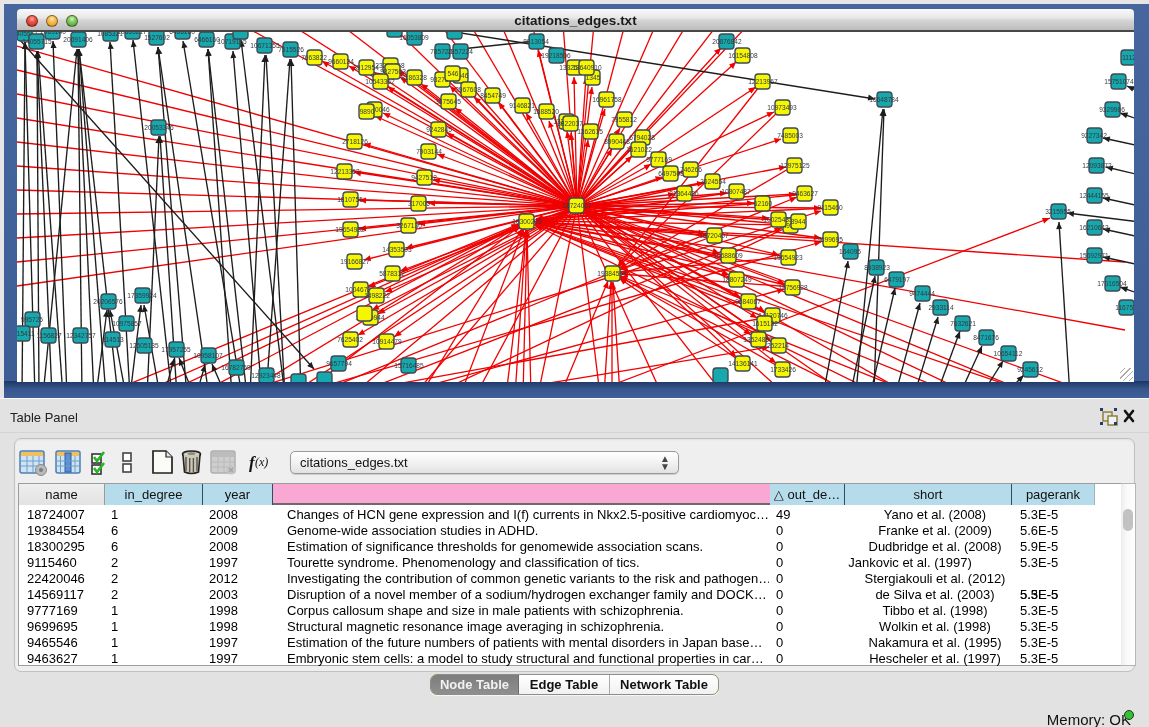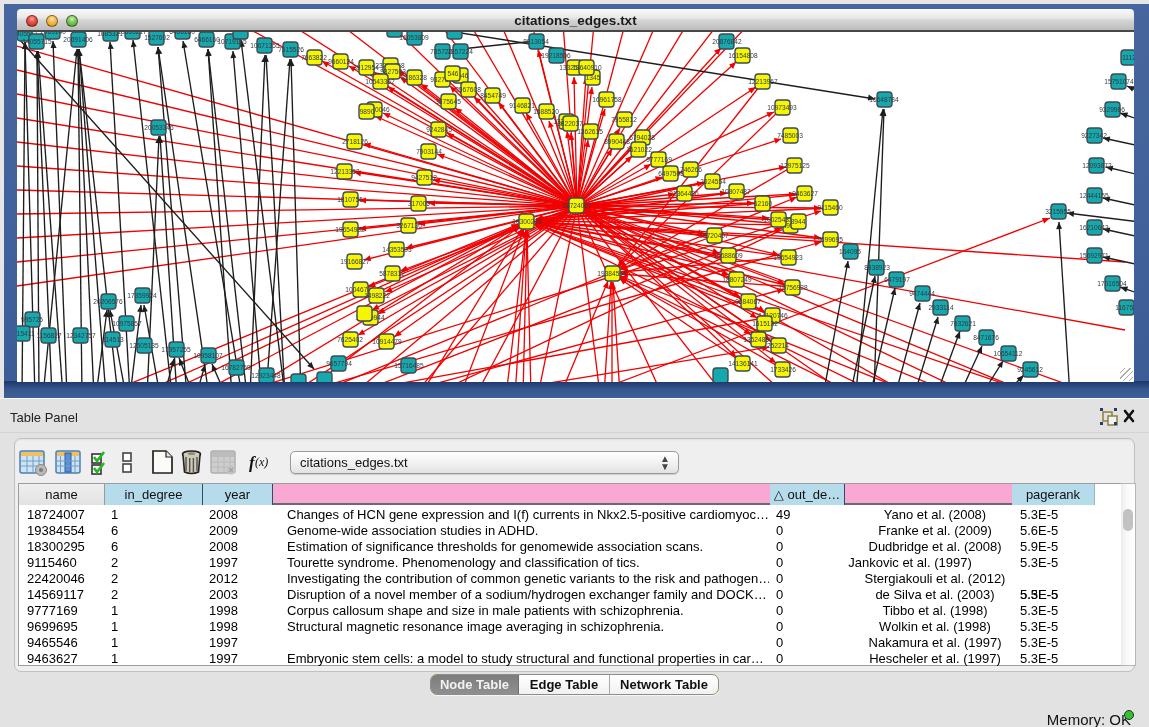--- a/index.html
+++ b/index.html
@@ -855,20 +855,21 @@
           <text x="240" y="27" font-family="Liberation Serif, serif" font-style="italic" font-size="12" fill="#111">(x)</text>
         </svg>
         <div class="dd">citations_edges.txt<div class="ddar">▲<br>▼</div></div>
       </div>
       <div id="tbl">
         <div id="thead">
           <div class="th grey" style="left:0;width:86px;">name</div>
           <div class="th" style="left:86px;width:98px;">in_degree</div>
           <div class="th" style="left:184px;width:70px;">year</div>
           <div class="th" style="left:751px;width:75px;">△ out_de…</div>
+          <div class="th" style="left:826px;width:167px;">short</div>
           <div class="th" style="left:993px;width:83px;border-right:1px solid #9ab6c6;">pagerank</div>
         </div>
         <div class="tr" style="top:23px;">
             <div class="td" style="left:8px;width:78px;">18724007</div>
             <div class="td" style="left:92px;width:90px;">1</div>
             <div class="td" style="left:190px;width:64px;">2008</div>
             <div class="td" style="left:268px;width:482px;">Changes of HCN gene expression and I(f) currents in Nkx2.5-positive cardiomyoc…</div>
             <div class="td" style="left:757px;width:70px;">49</div>
             <div class="td" style="left:836px;width:160px;text-align:center;">Yano et al. (2008)</div>
             <div class="td" style="left:1001px;width:74px;">5.3E-5</div>
@@ -933,22 +934,23 @@
             <div class="td" style="left:190px;width:64px;">1998</div>
             <div class="td" style="left:268px;width:482px;">Structural magnetic resonance image averaging in schizophrenia.</div>
             <div class="td" style="left:757px;width:70px;">0</div>
             <div class="td" style="left:836px;width:160px;text-align:center;">Wolkin et al. (1998)</div>
             <div class="td" style="left:1001px;width:74px;">5.3E-5</div>
           </div>
 <div class="tr" style="top:151px;">
             <div class="td" style="left:8px;width:78px;">9465546</div>
             <div class="td" style="left:92px;width:90px;">1</div>
             <div class="td" style="left:190px;width:64px;">1997</div>
+            <div class="td" style="left:268px;width:482px;">Estimation of the future numbers of patients with mental disorders in Japan base…</div>
             <div class="td" style="left:757px;width:70px;">0</div>
-            <div class="td" style="left:836px;width:160px;text-align:center;">Nakamura et al. (1997)</div>
+            <div class="td" style="left:836px;width:160px;text-align:center;">Nakamura et al. (1995)</div>
             <div class="td" style="left:1001px;width:74px;">5.3E-5</div>
           </div>
 <div class="tr" style="top:167px;">
             <div class="td" style="left:8px;width:78px;">9463627</div>
             <div class="td" style="left:92px;width:90px;">1</div>
             <div class="td" style="left:190px;width:64px;">1997</div>
             <div class="td" style="left:268px;width:482px;">Embryonic stem cells: a model to study structural and functional properties in car…</div>
             <div class="td" style="left:757px;width:70px;">0</div>
             <div class="td" style="left:836px;width:160px;text-align:center;">Hescheler et al. (1997)</div>
             <div class="td" style="left:1001px;width:74px;">5.3E-5</div>

